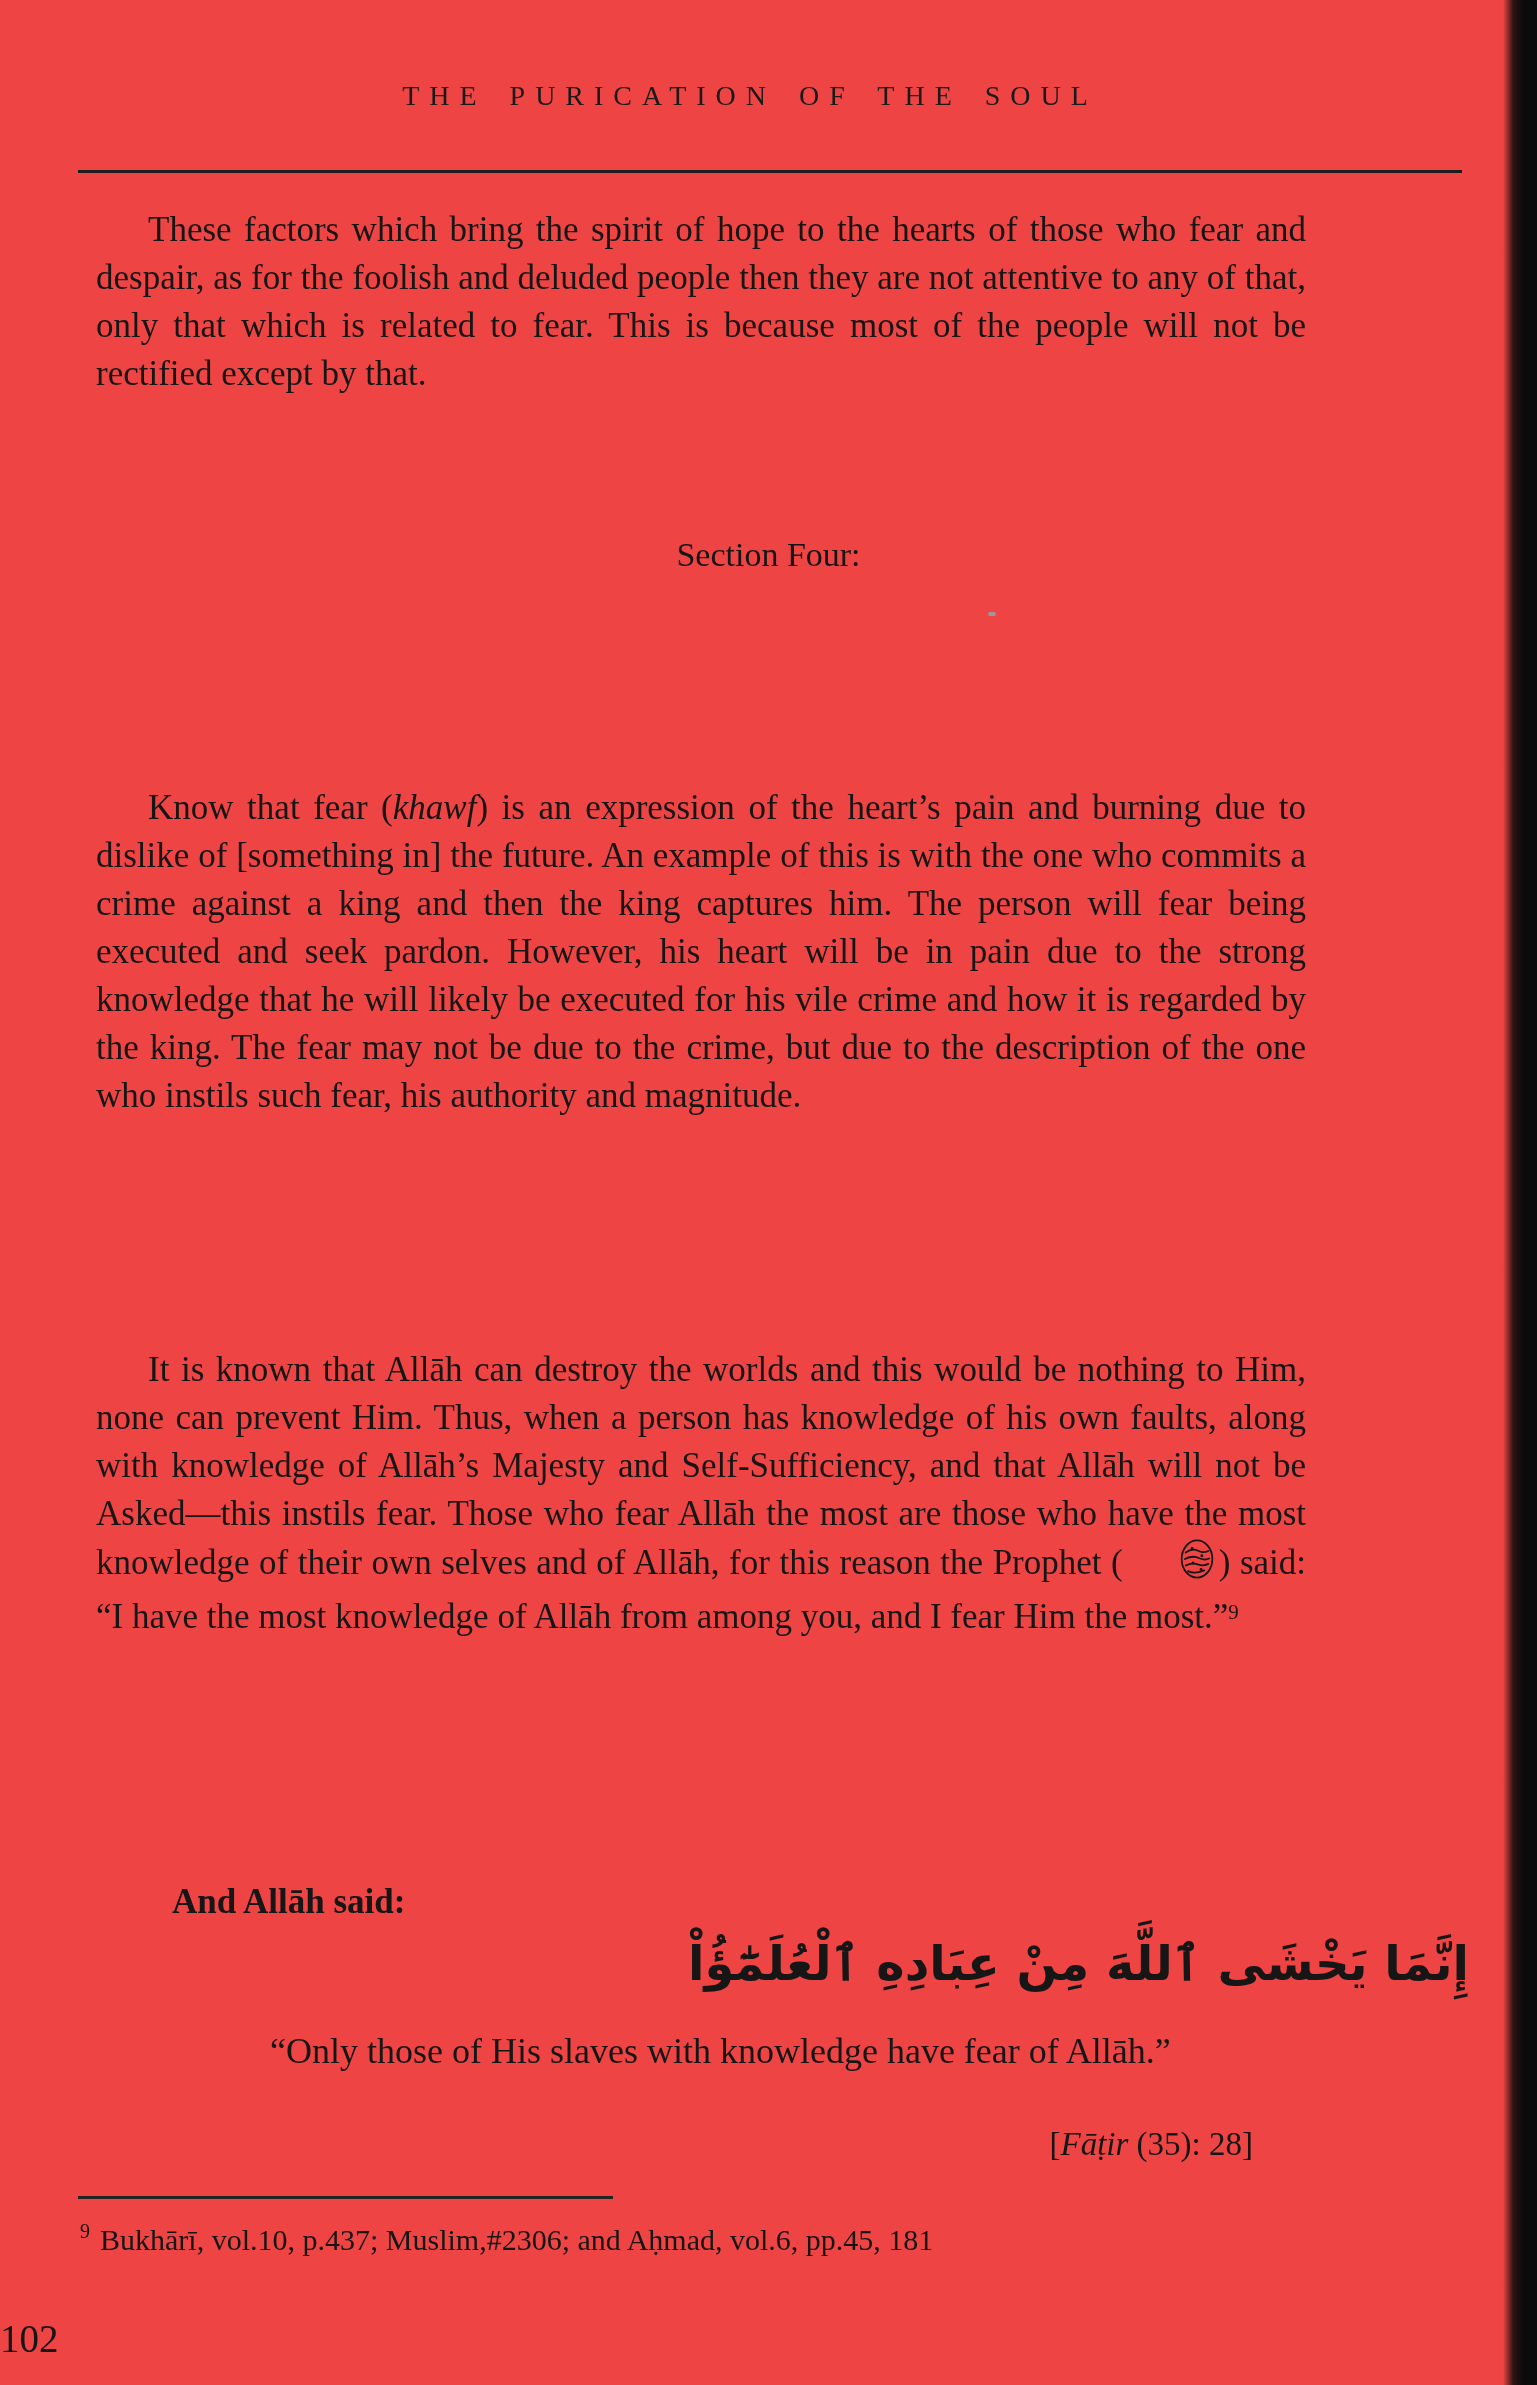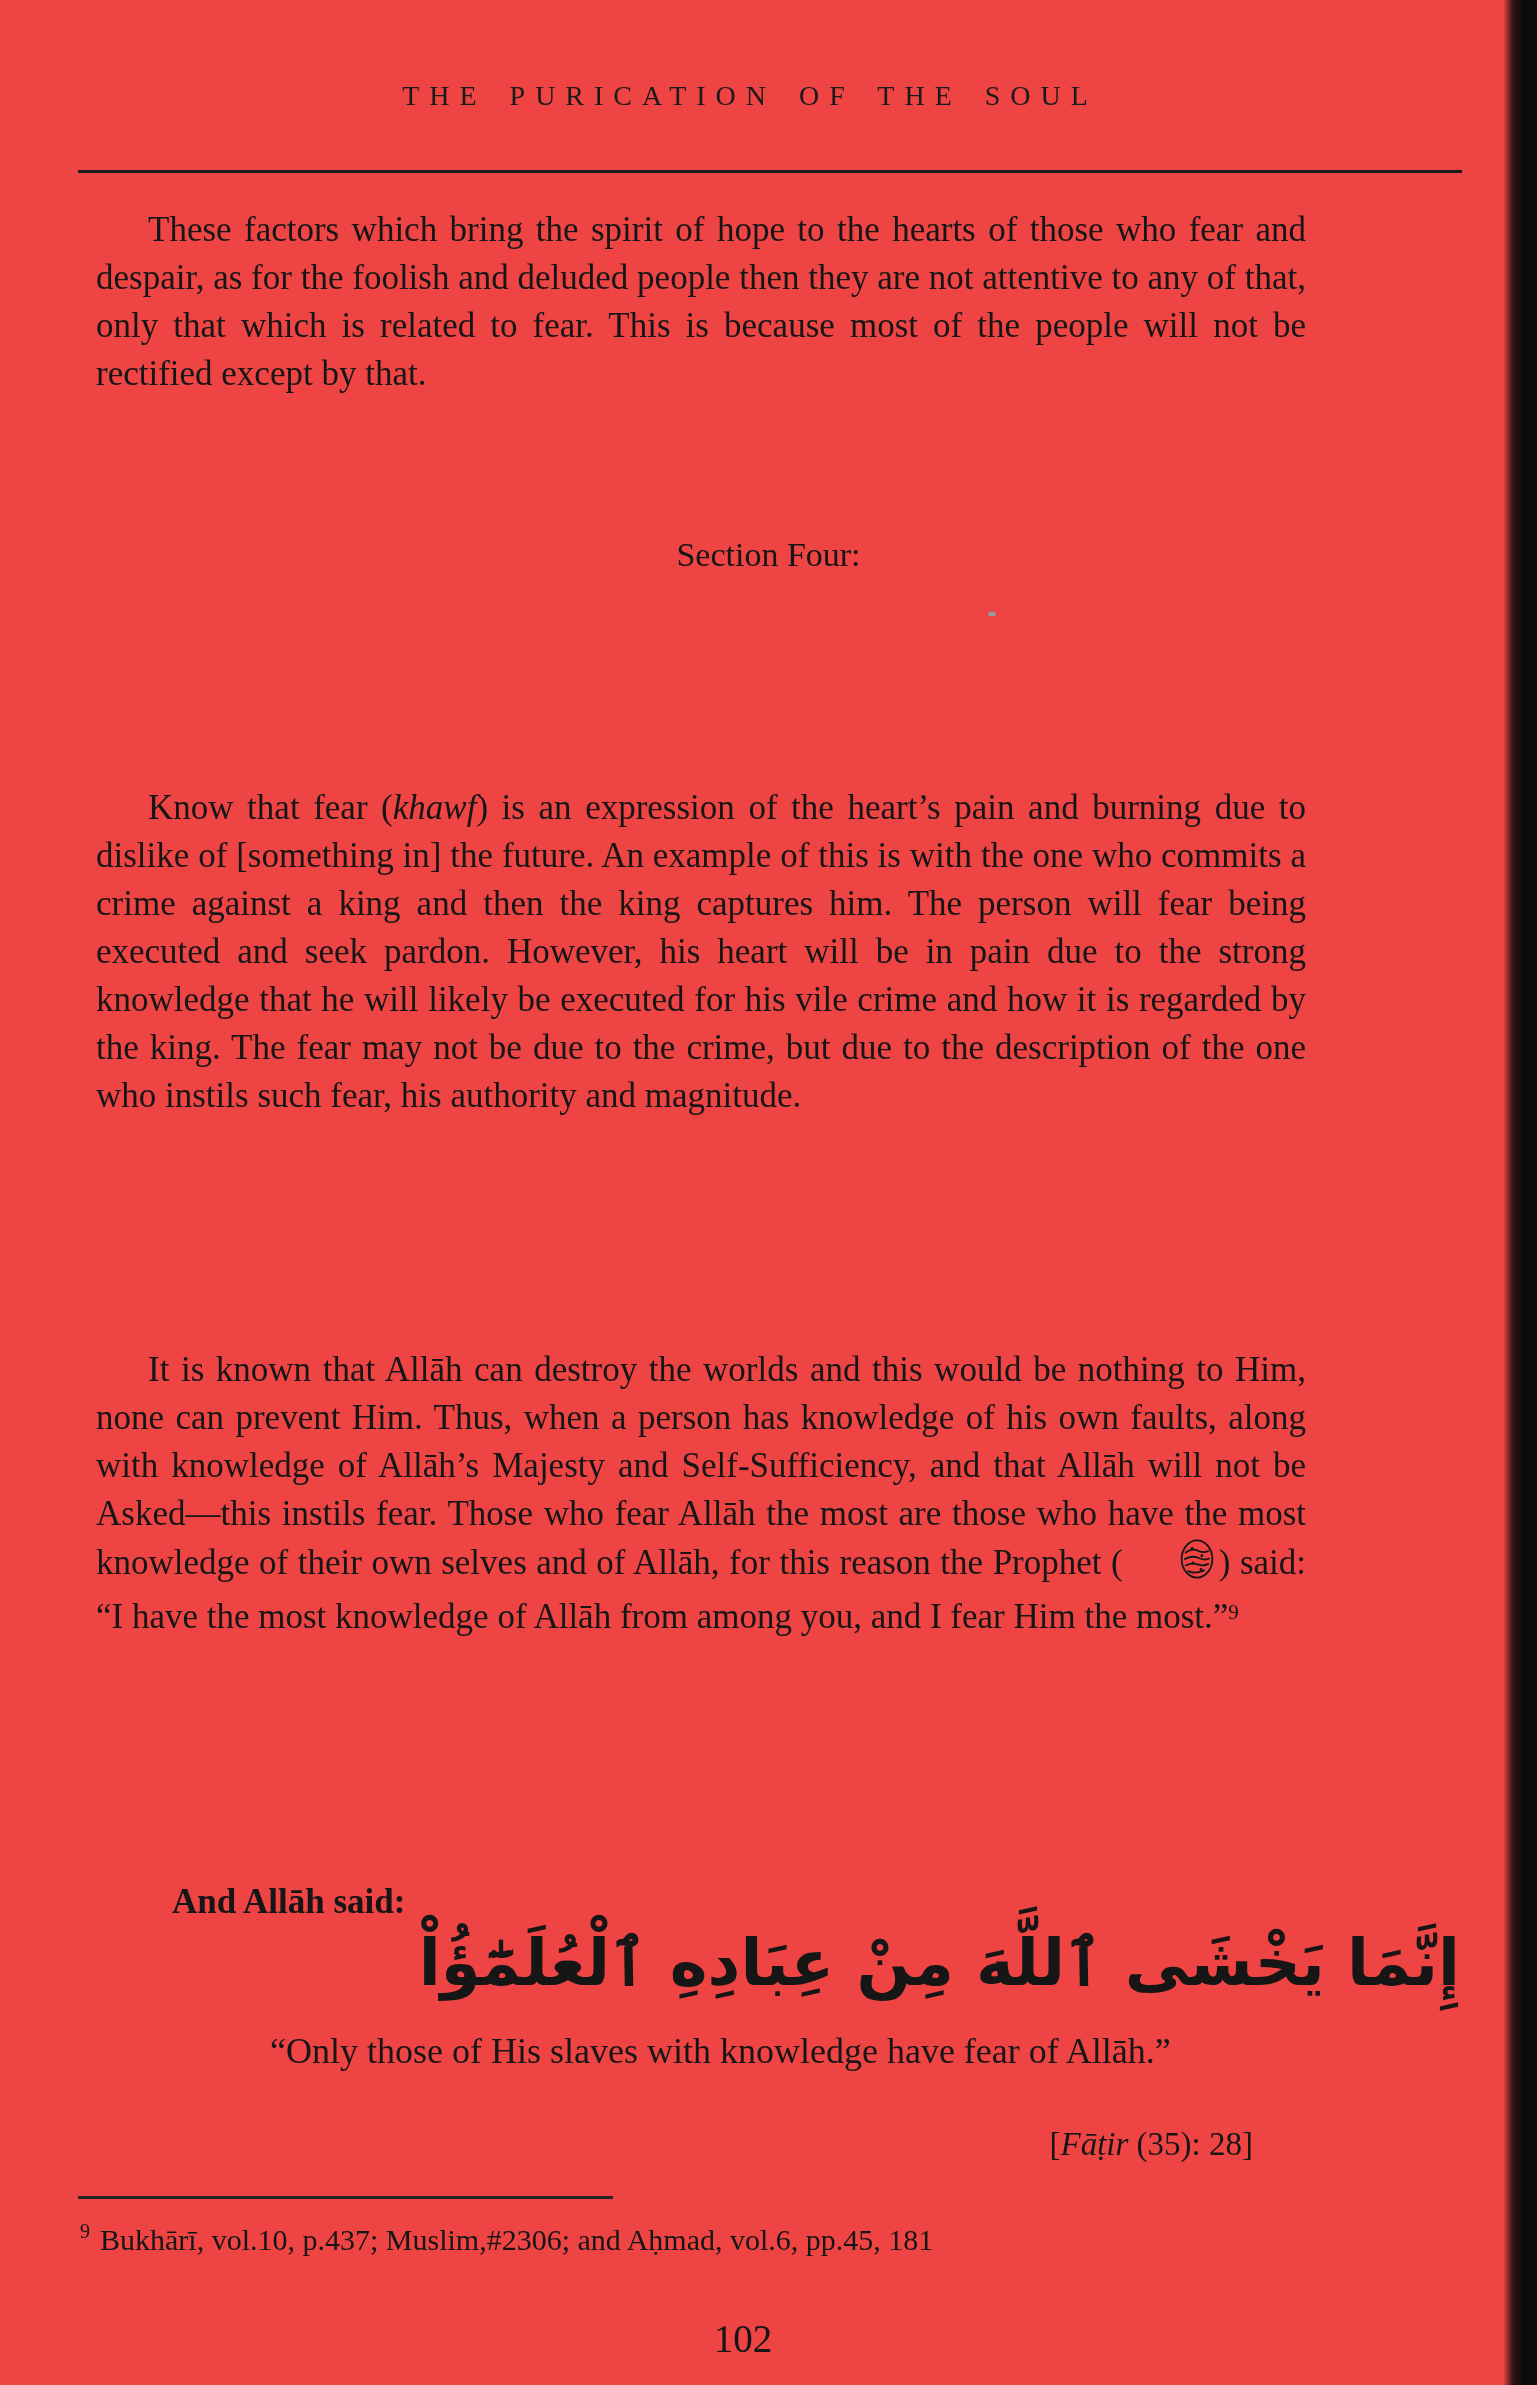--- a/index.html
+++ b/index.html
@@ -44,24 +44,24 @@
   }
   .stray-mark{
     position:absolute;top:612px;left:988px;width:8px;height:4px;
     background:#9a9a9a;border-radius:2px;
   }
   .p1{position:absolute;top:190px;left:0;width:1210px;}
   .p2{position:absolute;top:768px;left:0;width:1210px;}
   .p3{position:absolute;top:1330px;left:0;width:1210px;}
   .intro-verse{position:absolute;top:1862px;left:76px;font-size:35px;font-weight:bold;}
   .arabic-verse{
-    position:absolute;top:1918px;right:77px;left:0;
+    position:absolute;top:1918px;right:68px;left:0;
     text-align:right;
     font-family:"DejaVu Sans",sans-serif;
-    font-size:64px;line-height:90px;
+    font-size:48px;line-height:90px;
     font-weight:600;
     direction:rtl;
   }
   .quote{
     position:absolute;top:2028px;left:190px;width:945px;
     font-size:36px;line-height:46px;text-align:justify;
   }
   .citation{
     position:absolute;top:2126px;left:0;width:1173px;
     text-align:right;font-size:33px;
@@ -72,21 +72,21 @@
     background:#242424;
   }
   .footnote{
     position:absolute;top:2220px;left:0;width:1210px;
     font-size:30px;line-height:40px;
   }
   sup.fref{font-size:21px;line-height:0;vertical-align:9px;}
   sup.fref2{font-size:20px;line-height:0;vertical-align:12px;margin-right:10px;}
   .page-number{
     position:absolute;top:2316px;left:0;width:1486px;
-    text-align:center;font-size:39px;
+    font-size:39px;
   }
   .term{font-style:italic;}
   .honorific{
     display:inline-block;vertical-align:-6px;margin:0 2px;
   }
 </style>
 </head>
 <body>
 
 <div class="page">

